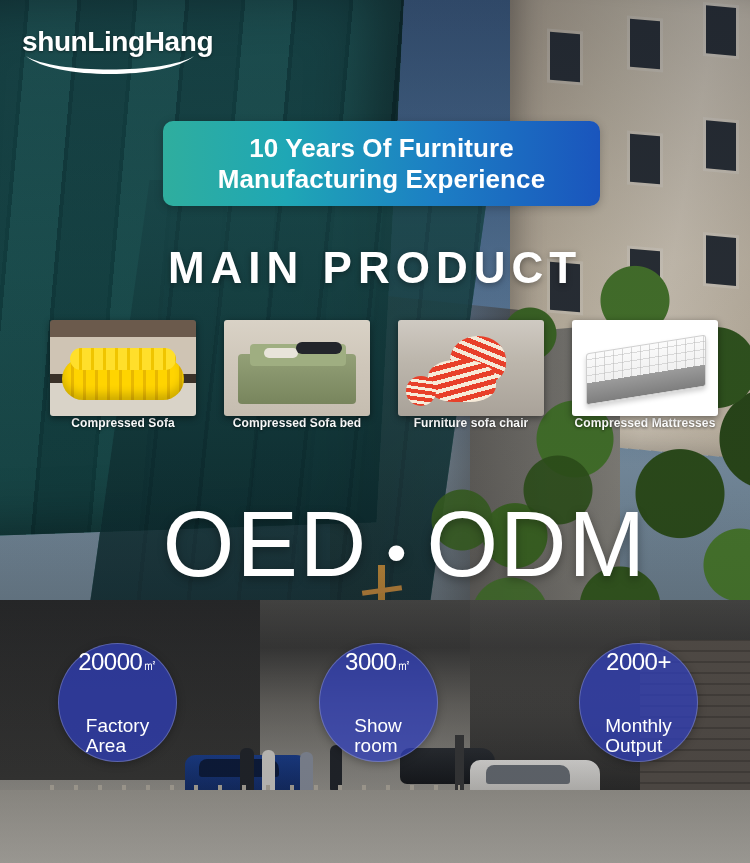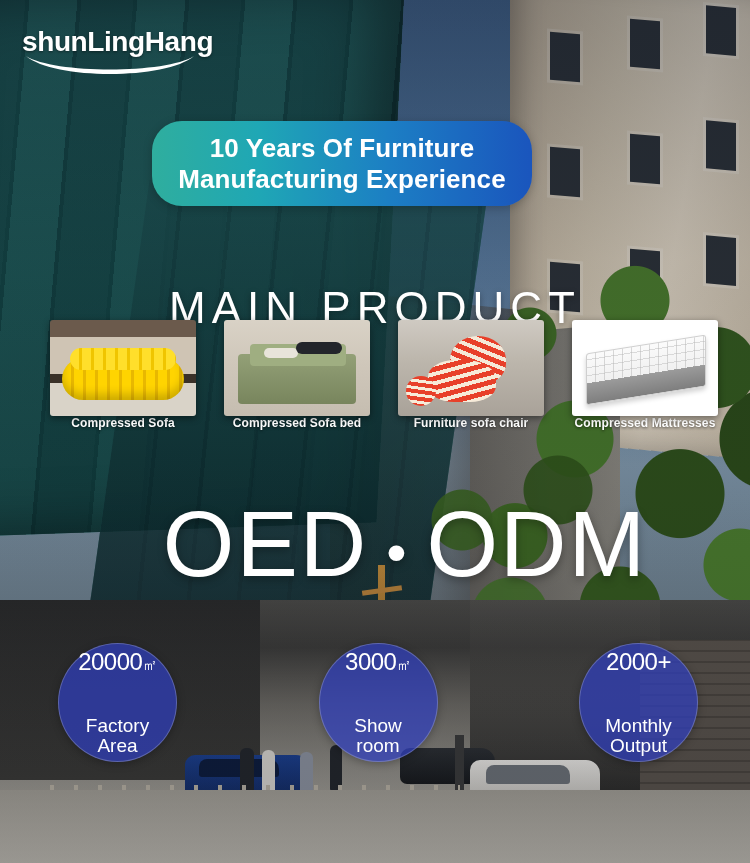--- a/index.html
+++ b/index.html
@@ -155,38 +155,37 @@
   
   .logo{position:absolute;left:22px;top:28px;width:180px;height:56px;}
   .logo-text{
     font-size:28px;font-weight:700;color:#ffffff;letter-spacing:-.4px;
     text-shadow:0 1px 3px rgba(0,0,0,.45);line-height:1;white-space:nowrap;
   }
   .logo-swoosh{position:absolute;left:2px;top:26px;width:172px;height:26px;}
 
   
   .banner{
-    position:absolute;left:152px;top:121px;width:380px;height:85px;
-    border-radius:30px;
+    position:absolute;left:163px;top:121px;width:437px;height:85px;
+    border-radius:10px;
     background:linear-gradient(90deg,#2fae9e 0%,#1fa7b5 28%,#1c7fc4 62%,#1a55bd 100%);
     display:flex;align-items:center;justify-content:center;
     box-shadow:0 2px 10px rgba(0,0,0,.22);
   }
   .banner-txt{
     color:#fff;font-size:26px;font-weight:700;line-height:1.18;text-align:center;
     letter-spacing:.1px;padding:0 14px;
   }
   .banner-txt span{display:block;}
 
   
   .main-heading{
     position:absolute;left:0;top:243px;width:750px;text-align:center;
-    color:#fff;font-size:44px;font-weight:400;letter-spacing:6px;
+    color:#fff;font-size:44px;font-weight:700;letter-spacing:6px;
     text-shadow:0 2px 6px rgba(0,0,0,.35);
-    margin-top:40px;
   }
 
   
   .products{position:absolute;left:44px;top:320px;width:680px;height:128px;
             display:flex;justify-content:space-between;}
   .prod{width:158px;display:flex;flex-direction:column;align-items:center;}
   .prod-thumb{
     width:146px;height:96px;background:#fff;border-radius:3px;
     box-shadow:0 2px 7px rgba(0,0,0,.45);
     overflow:hidden;position:relative;
@@ -235,21 +234,21 @@
   .oedodm .dot{font-size:58px;vertical-align:middle;padding:0 18px;}
 
   
   .stats{position:absolute;left:58px;top:643px;width:640px;height:120px;
          display:flex;justify-content:space-between;}
   .stat{
     width:117px;height:117px;border-radius:50%;
     background:rgba(47,63,190,.72);
     border:1px solid rgba(255,255,255,.22);
     display:flex;flex-direction:column;align-items:center;justify-content:center;
-    color:#fff;text-align:center;line-height:1.02;
+    color:#fff;line-height:1.02;
     box-shadow:0 2px 8px rgba(0,0,0,.28);
     gap:40px;
   }
   .stat-num{font-size:24px;font-weight:400;letter-spacing:-.5px;white-space:nowrap;}
   .stat-num .u{font-size:15px;}
   .stat-lbl{font-size:19px;font-weight:400;margin-top:2px;}
   .stat-lbl span{display:block;}
 </style>
 </head>
 <body>

